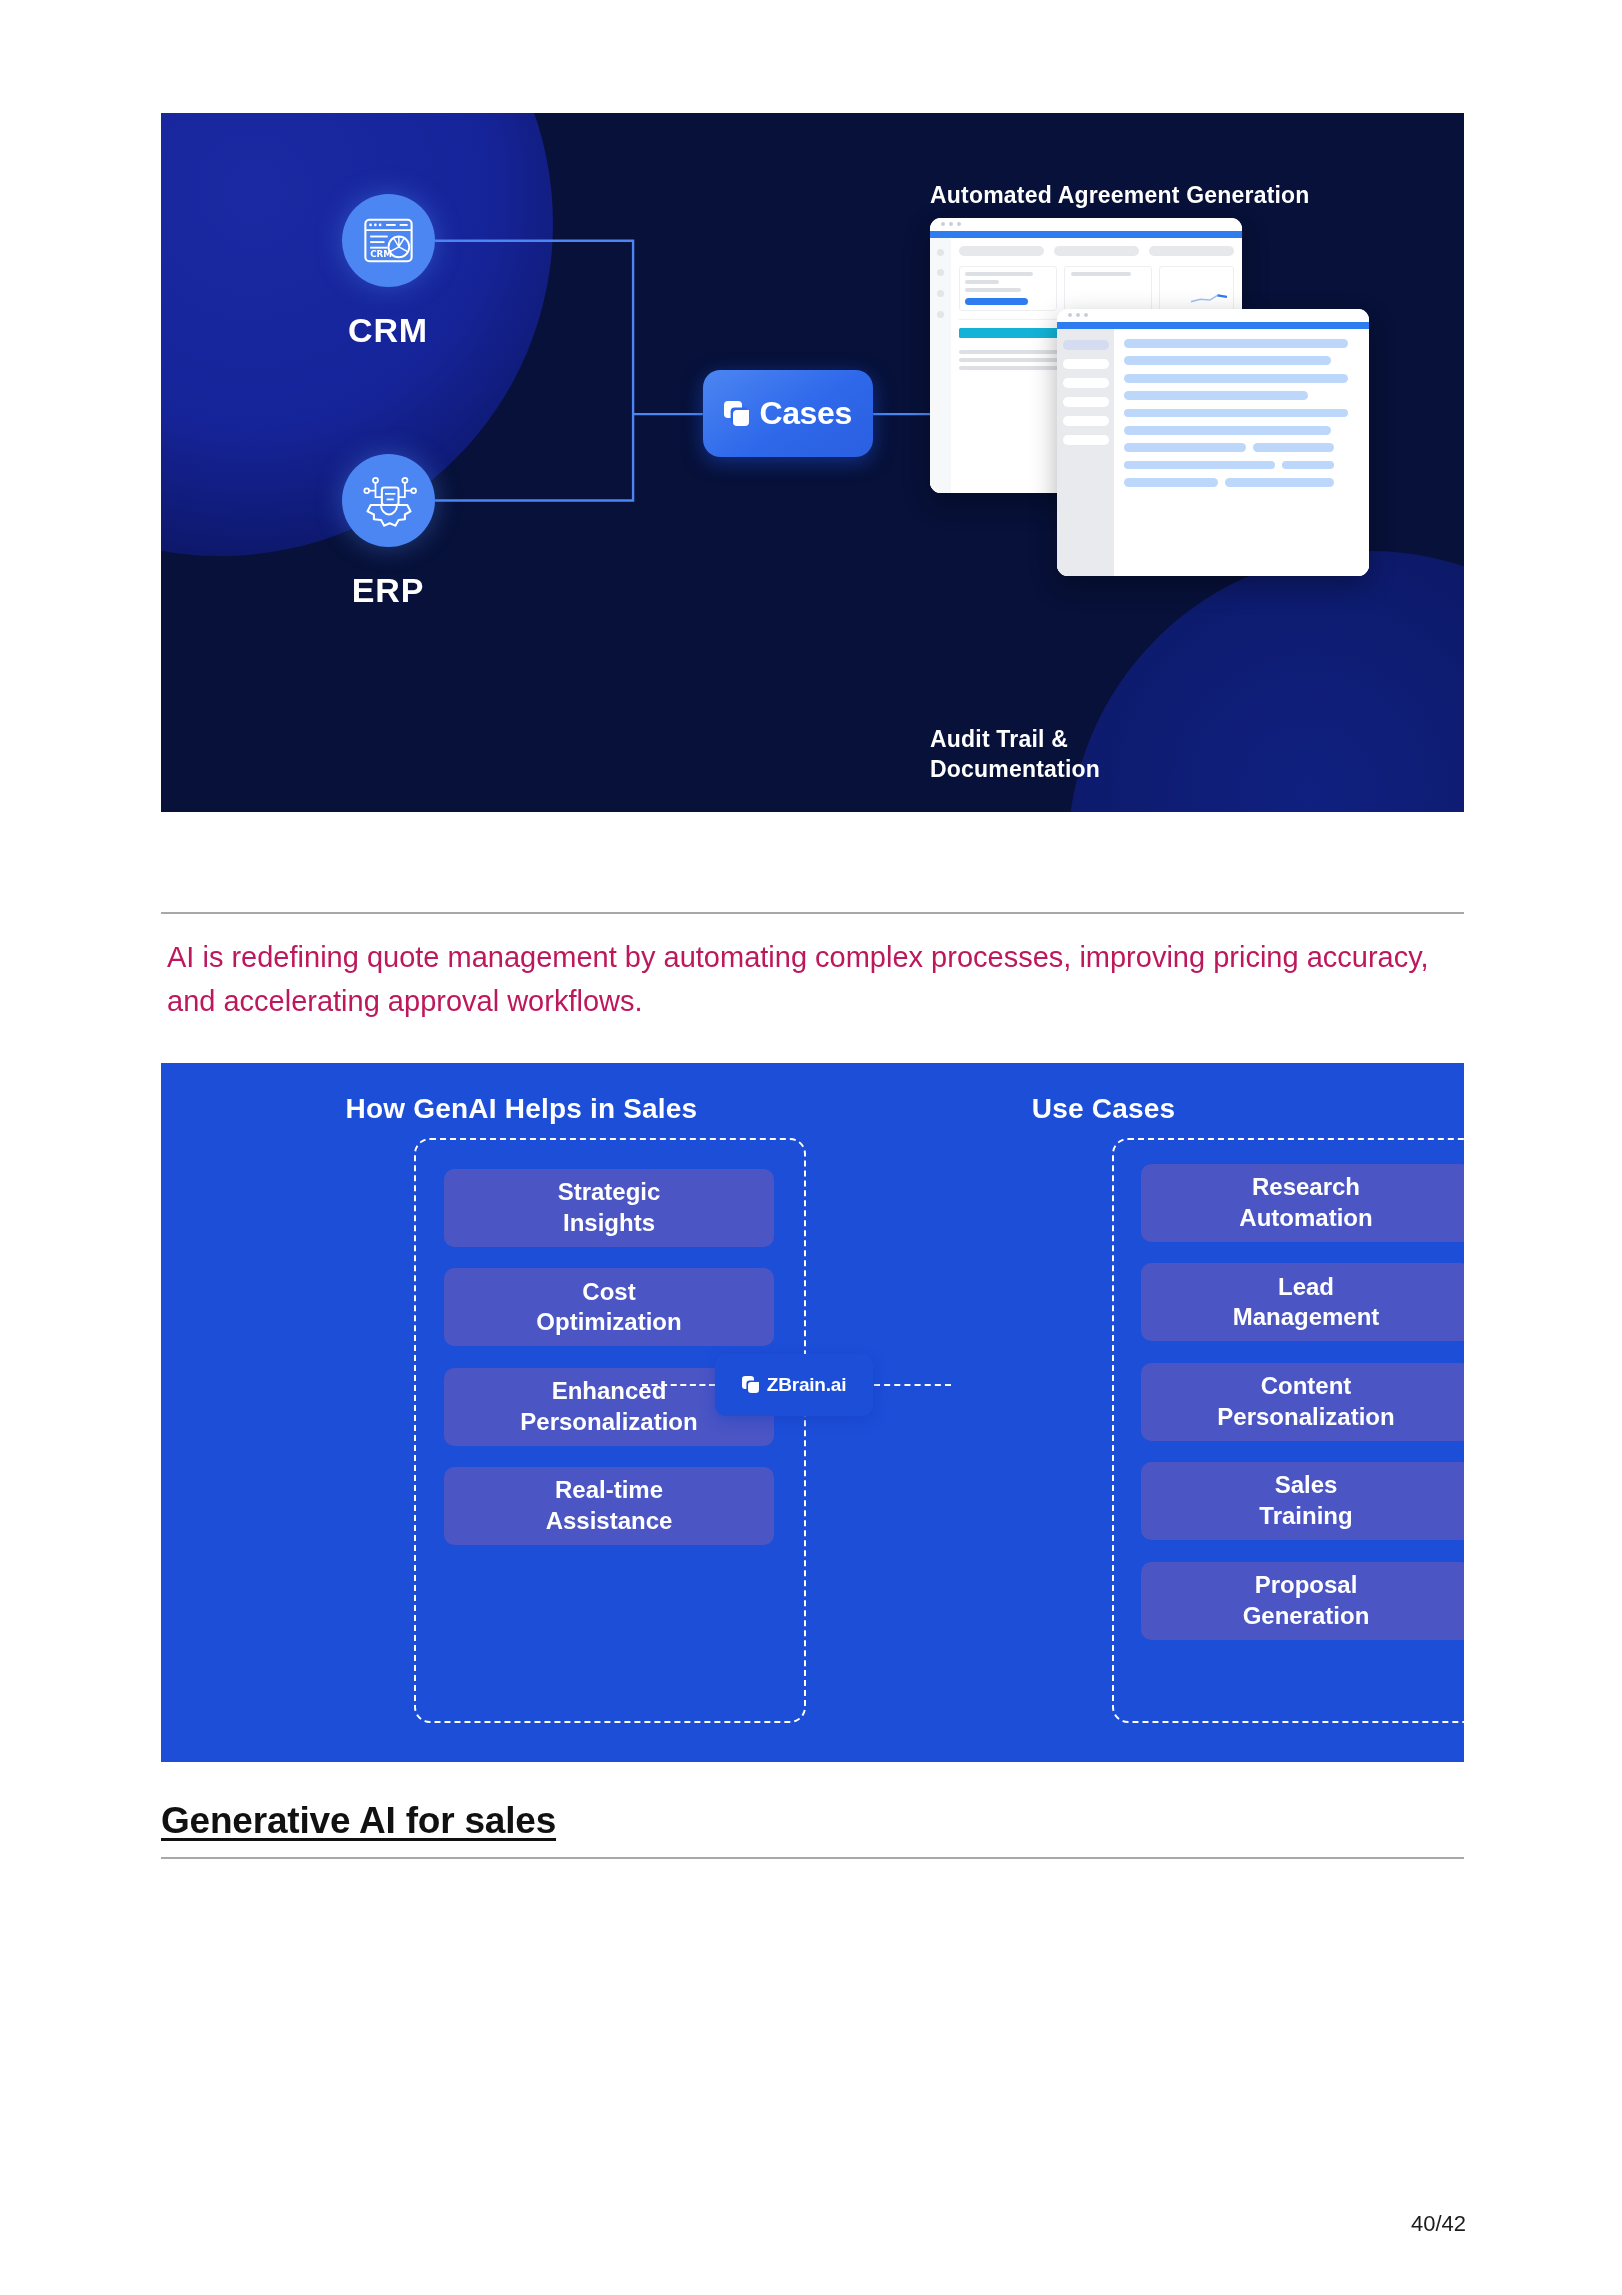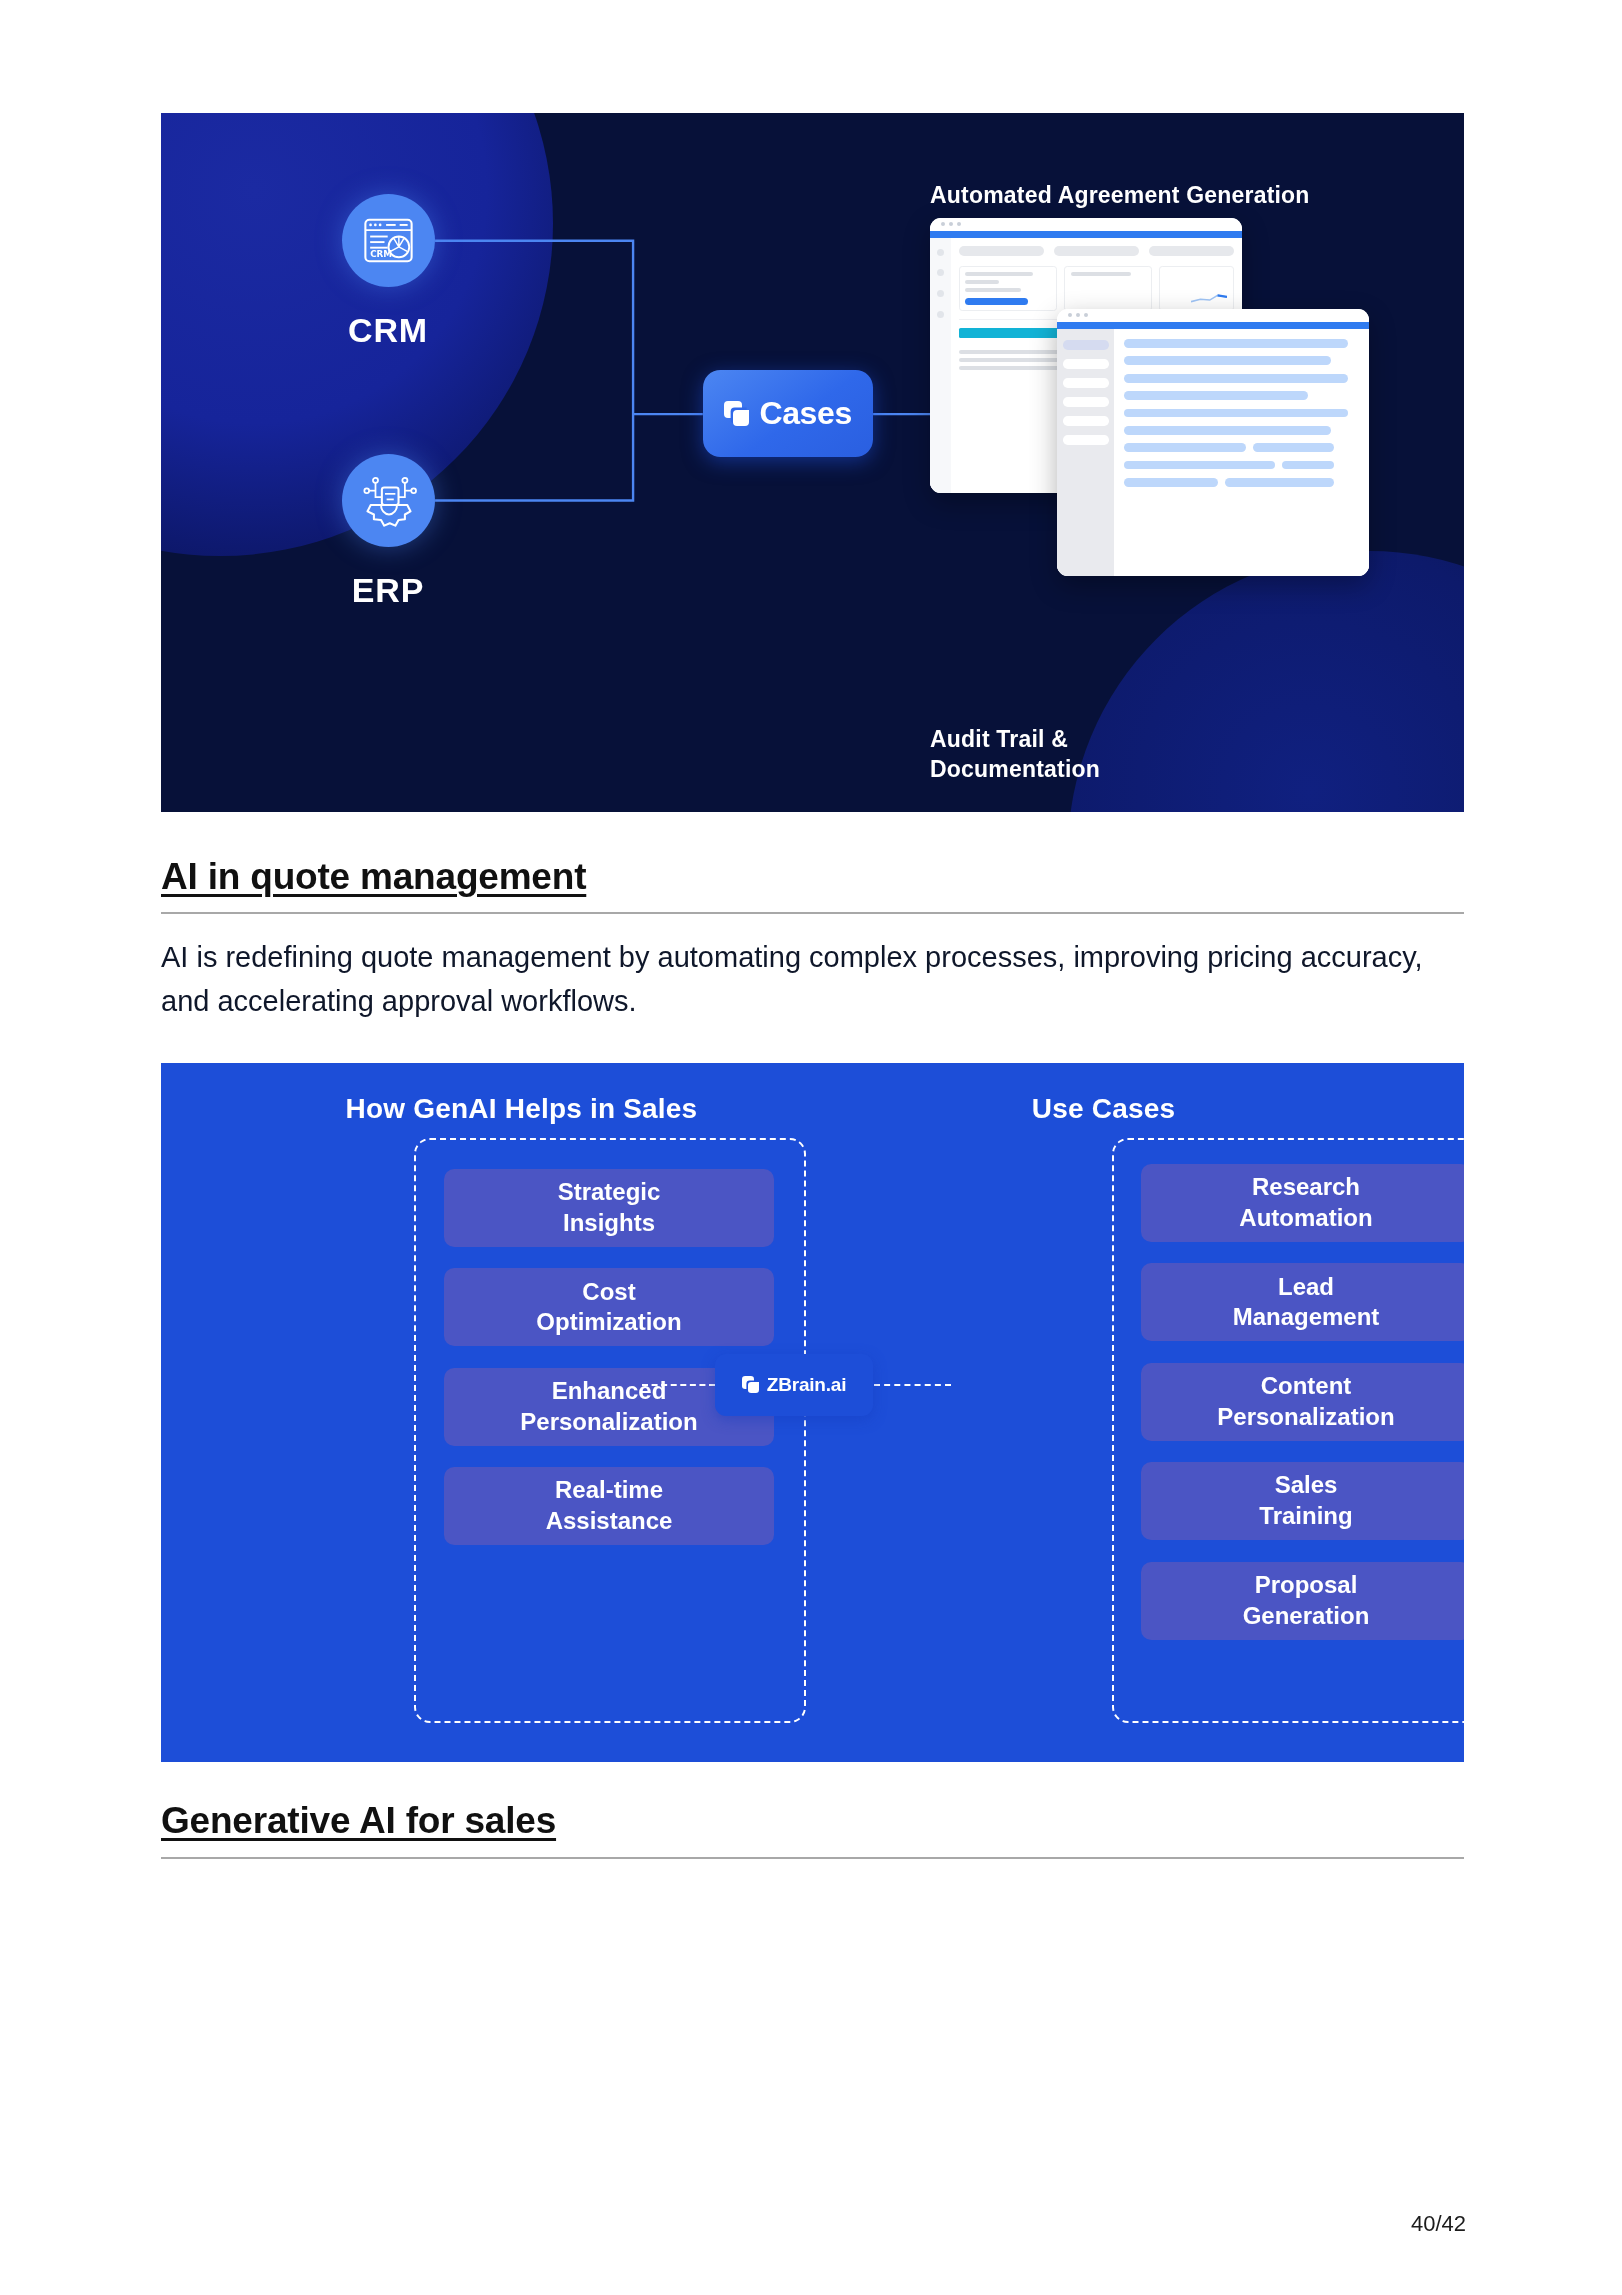--- a/index.html
+++ b/index.html
@@ -252,25 +252,25 @@
   }
   .rule {
     position: absolute;
     height: 2.4px;
     background: #a8a8a8;
     left: 161px;
     width: 1303px;
   }
   .para {
     position: absolute;
-    left: 161px;
+    left: 167px;
     width: 1299px;
     font-size: 29px;
     line-height: 1.52;
-    color: #0f172a;
+    color: #be185d;
   }
 
   #h2-quote   { left: 161px; top: 856px; }
   #rule-quote { top: 912px; }
   #p-quote    { top: 935px; width: 1283px; }
 
   #h2-gen     { left: 161px; top: 1800px; }
   #rule-gen   { top: 1857px; }
   #p-gen      { top: 1879px; width: 1188px; }
 
@@ -431,21 +431,20 @@
                 <i style="width:40%"></i>
                 <i style="width:46%"></i>
               </div>
           </div>
         </div>
       </div>
 
     </div>
   </div>
 
-  <div class="h2" id="h2-quote">AI in quote management</div>
   <div class="rule" id="rule-quote"></div>
   <div class="para" id="p-quote">AI is redefining quote management by automating complex processes, improving pricing accuracy, and accelerating approval workflows.</div>
 
   <div class="fig2">
     <div class="f2-col-title" id="f2-title-left">How GenAI Helps in Sales</div>
     <div class="f2-col-title" id="f2-title-right">Use Cases</div>
 
     <div class="dash-group" id="dash-left"></div>
     <div class="dash-group" id="dash-right"></div>
 

